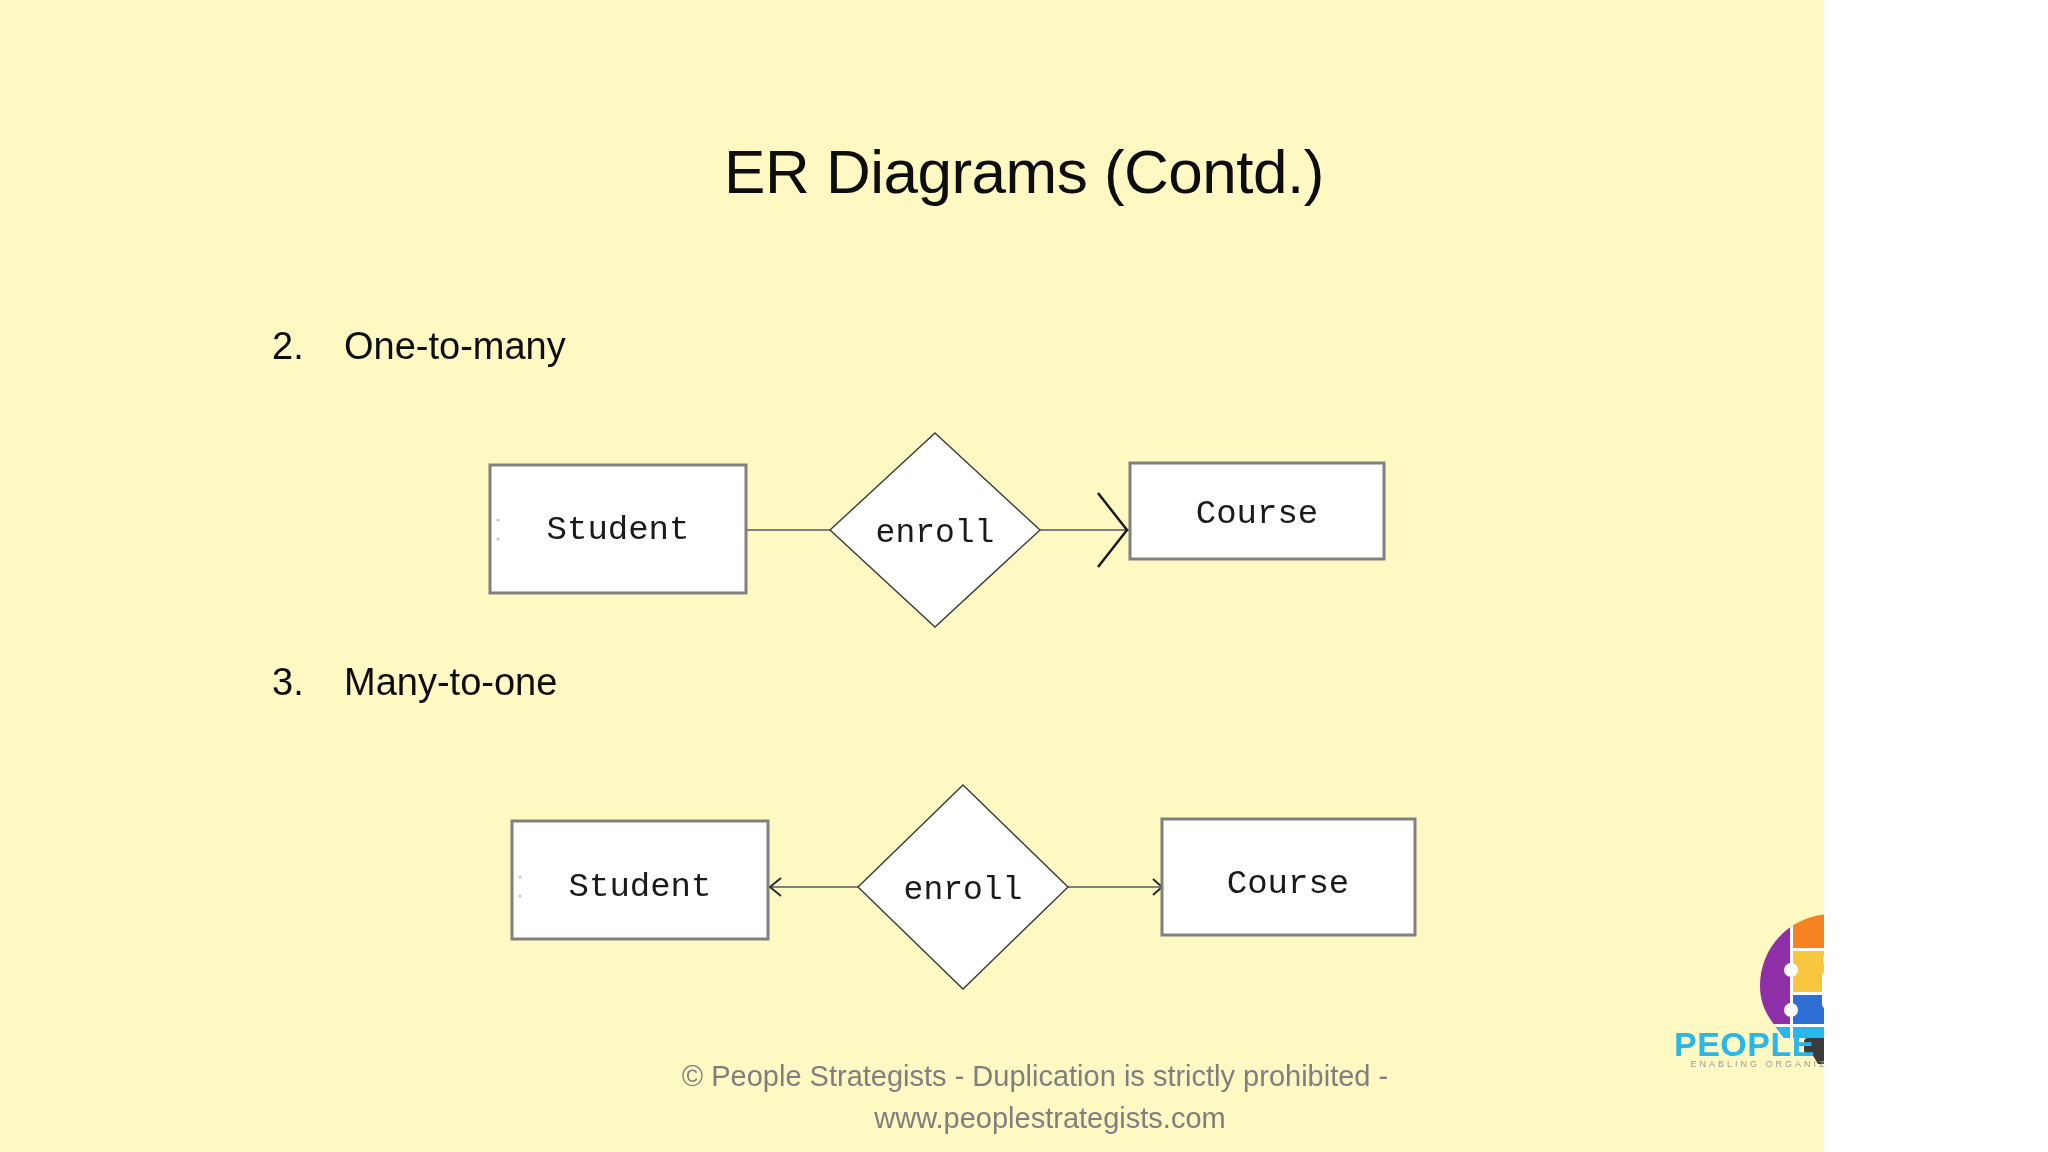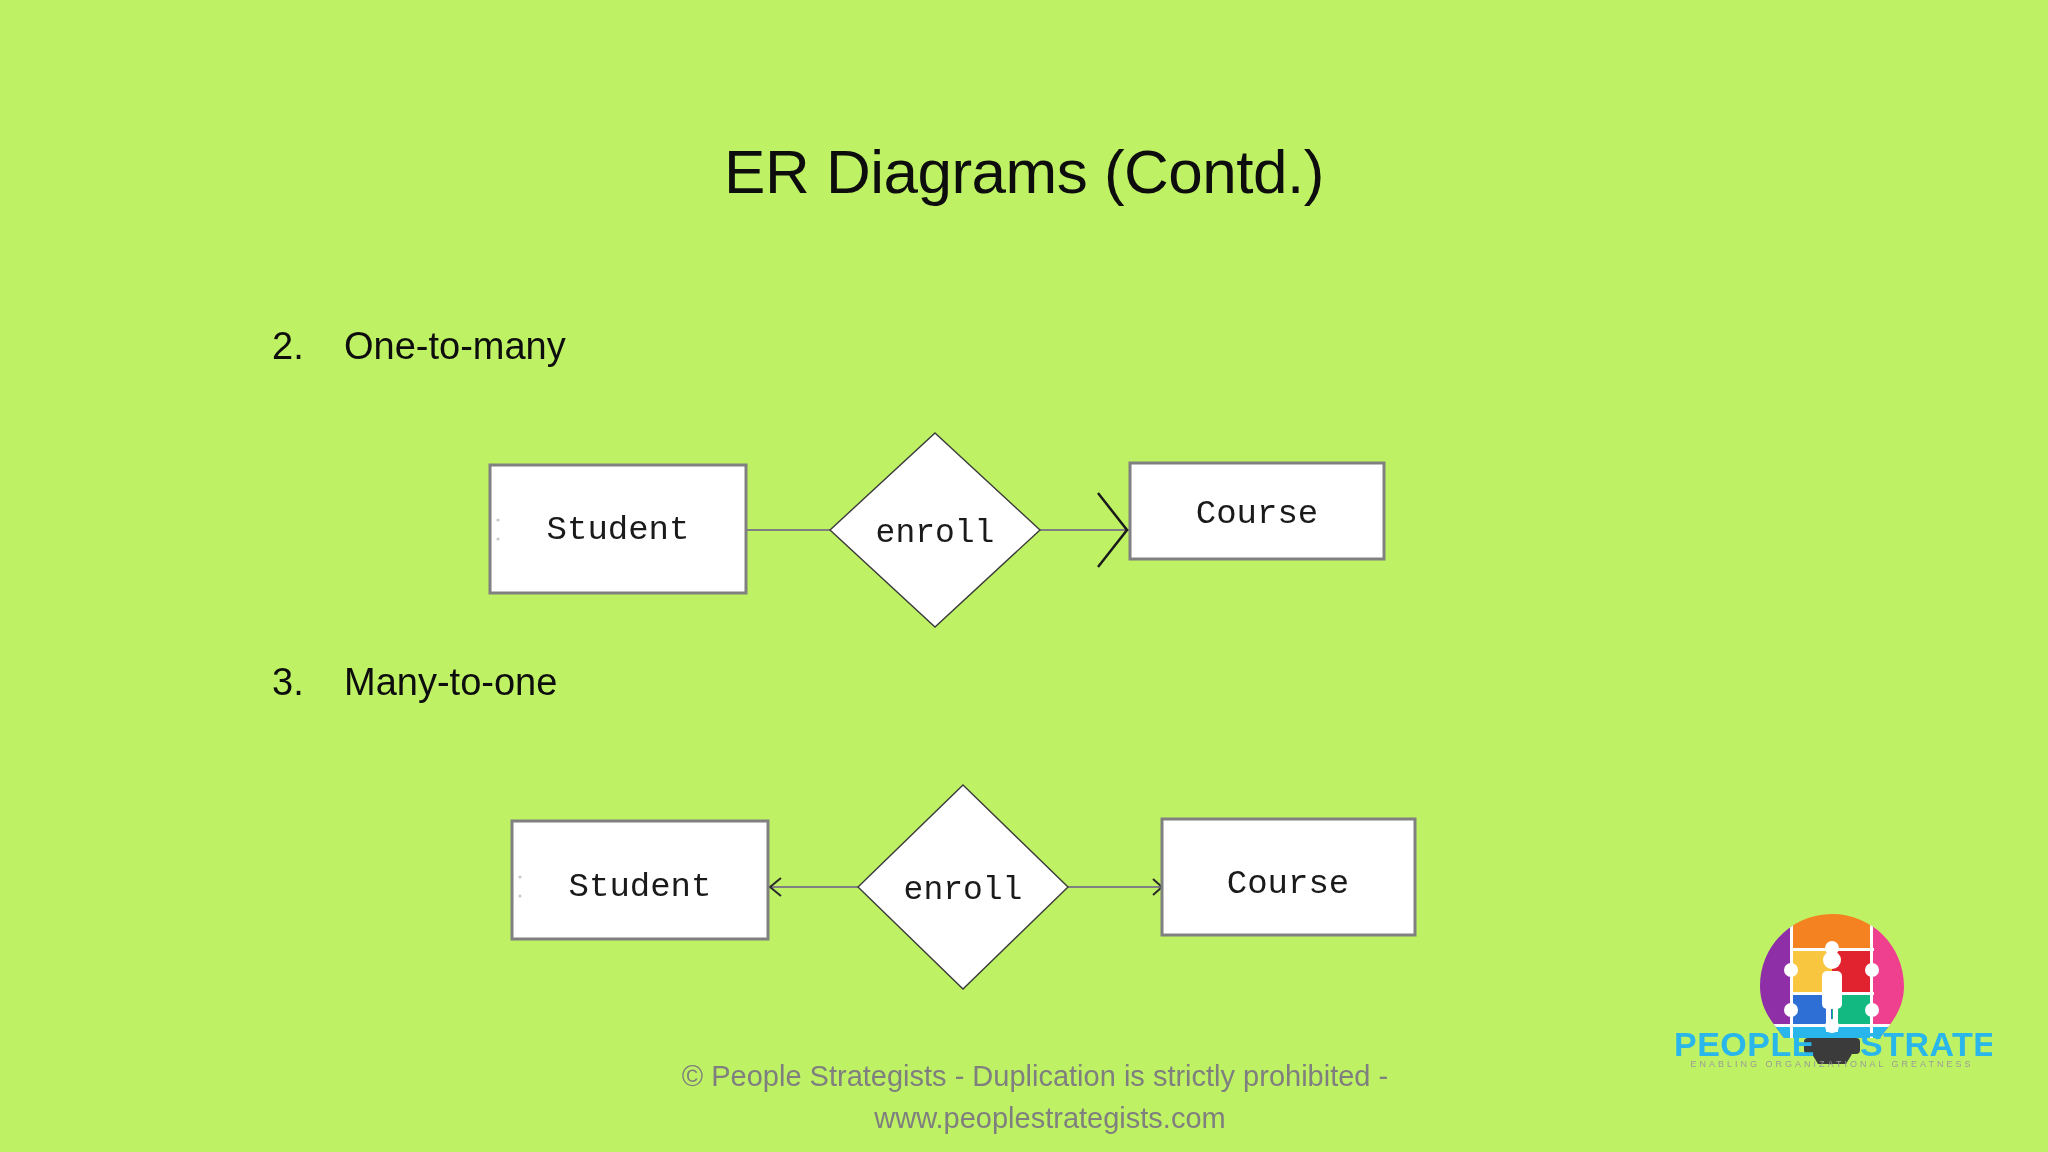--- a/index.html
+++ b/index.html
@@ -6,23 +6,23 @@
   html, body {
     margin: 0;
     padding: 0;
     background: #ffffff;
   }
   body {
     font-family: "Liberation Sans", sans-serif;
   }
   .slide {
     position: relative;
-    width: 2048px;
+    width: 1824px;
     height: 1152px;
-    background: #bef264;
+    background: #fef9c3;
     overflow: hidden;
   }
   
   .slide-title {
     position: absolute;
     left: 0;
     top: 138px;
     width: 2048px;
     text-align: center;
     font-family: "Liberation Sans", sans-serif;

